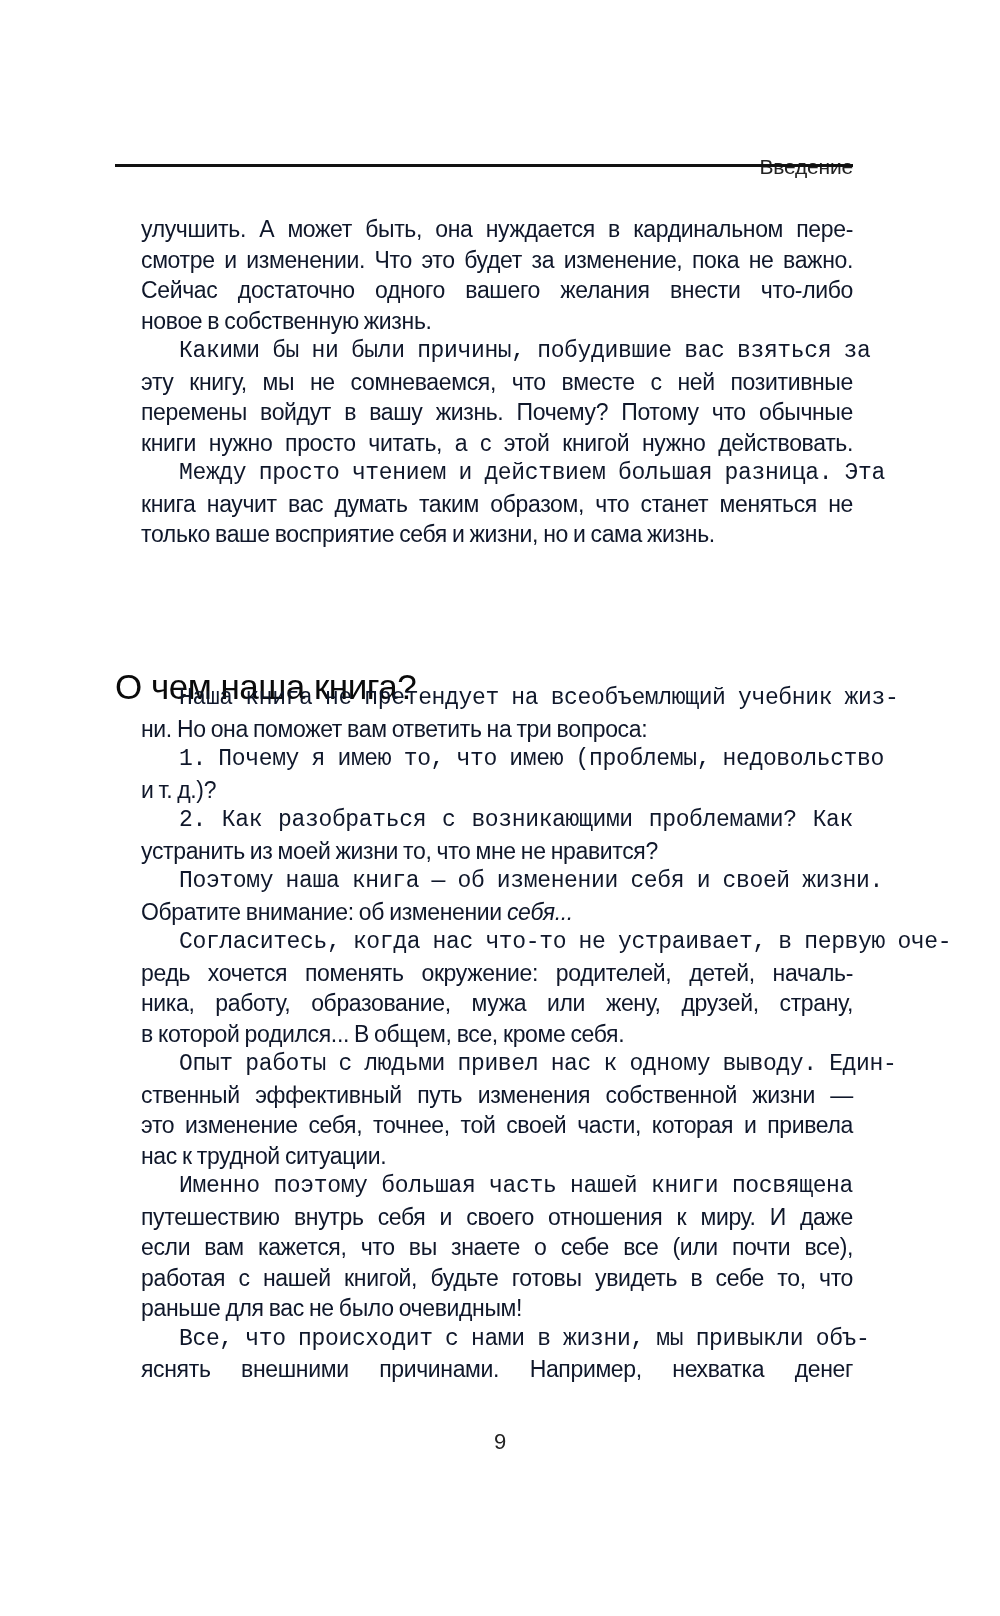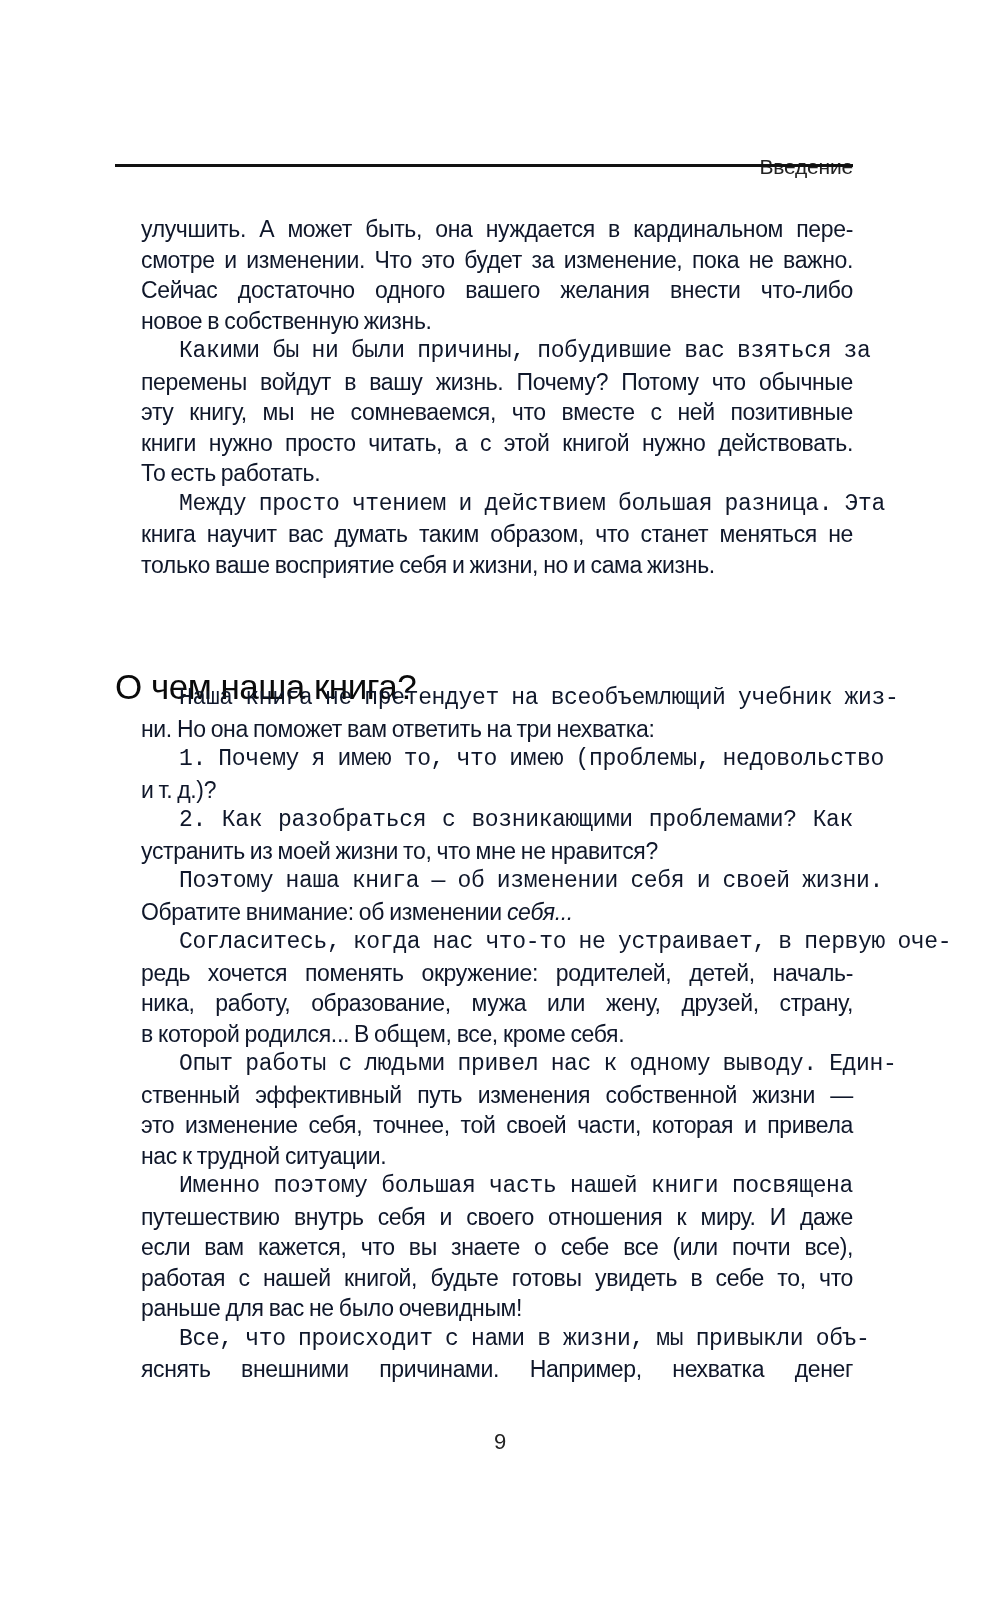--- a/index.html
+++ b/index.html
@@ -98,34 +98,33 @@
 
   <div class="running-head">Введение</div>
   <div class="head-rule"></div>
 
   <div class="text-block" style="top:214px;">
     <span class="line">улучшить. А может быть, она нуждается в кардинальном пере-</span>
     <span class="line">смотре и изменении. Что это будет за изменение, пока не важно.</span>
     <span class="line">Сейчас достаточно одного вашего желания внести что-либо</span>
     <span class="line last">новое в собственную жизнь.</span>
     <span class="line indent">Какими бы ни были причины, побудившие вас взяться за</span>
+    <span class="line">эту книгу, мы не сомневаемся, что вместе с ней позитивные</span>
     <span class="line">перемены войдут в вашу жизнь. Почему? Потому что обычные</span>
-    <span class="line">эту книгу, мы не сомневаемся, что вместе с ней позитивные</span>
     <span class="line">книги нужно просто читать, а с этой книгой нужно действовать.</span>
-    <span class="line last">То есть работать.</span>
     <span class="line indent">Между просто чтением и действием большая разница. Эта</span>
     <span class="line">книга научит вас думать таким образом, что станет меняться не</span>
     <span class="line last">только ваше восприятие себя и жизни, но и сама жизнь.</span>
   </div>
 
   <h2 class="section-title">О чем наша книга?</h2>
 
   <div class="text-block" style="top:683px;">
     <span class="line indent">Наша книга не претендует на всеобъемлющий учебник жиз-</span>
-    <span class="line last">ни. Но она поможет вам ответить на три нехватка:</span>
+    <span class="line last">ни. Но она поможет вам ответить на три вопроса:</span>
     <span class="line indent">1. Почему я имею то, что имею (проблемы, недовольство</span>
     <span class="line last">и т. д.)?</span>
     <span class="line indent">2. Как разобраться с возникающими проблемами? Как</span>
     <span class="line last">устранить из моей жизни то, что мне не нравится?</span>
     <span class="line indent">Поэтому наша книга — об изменении себя и своей жизни.</span>
     <span class="line last"><span>Обратите внимание: об изменении </span><em>себя...</em></span>
     <span class="line indent">Согласитесь, когда нас что-то не устраивает, в первую оче-</span>
     <span class="line">редь хочется поменять окружение: родителей, детей, началь-</span>
     <span class="line">ника, работу, образование, мужа или жену, друзей, страну,</span>
     <span class="line last">в которой родился... В общем, все, кроме себя.</span>

